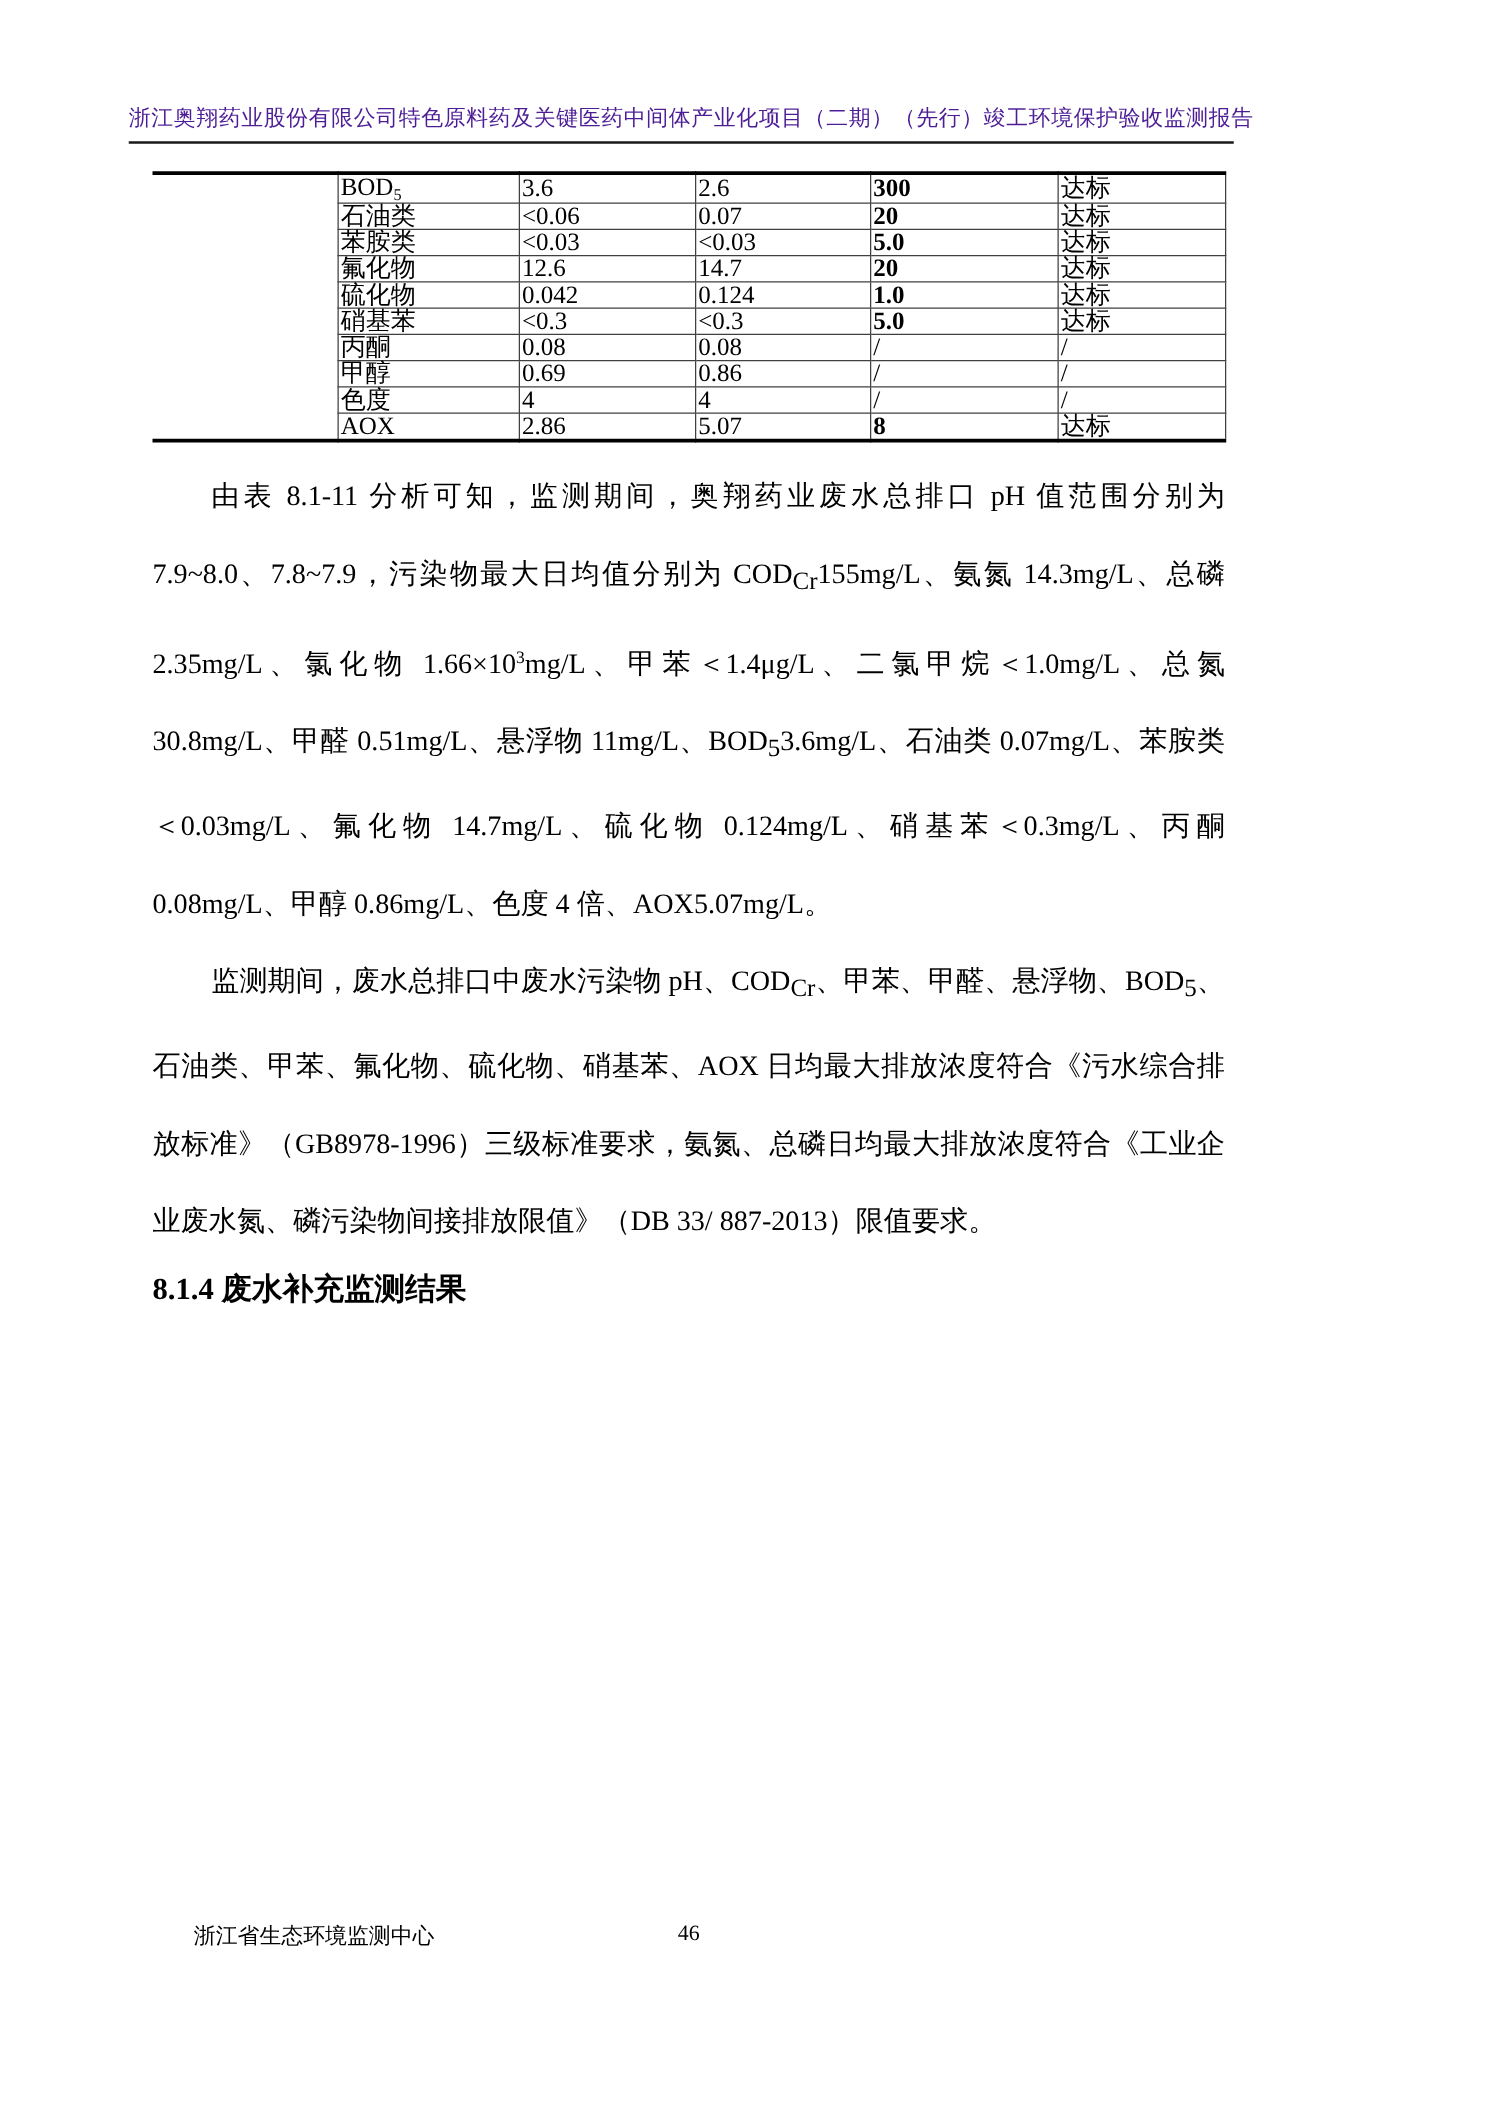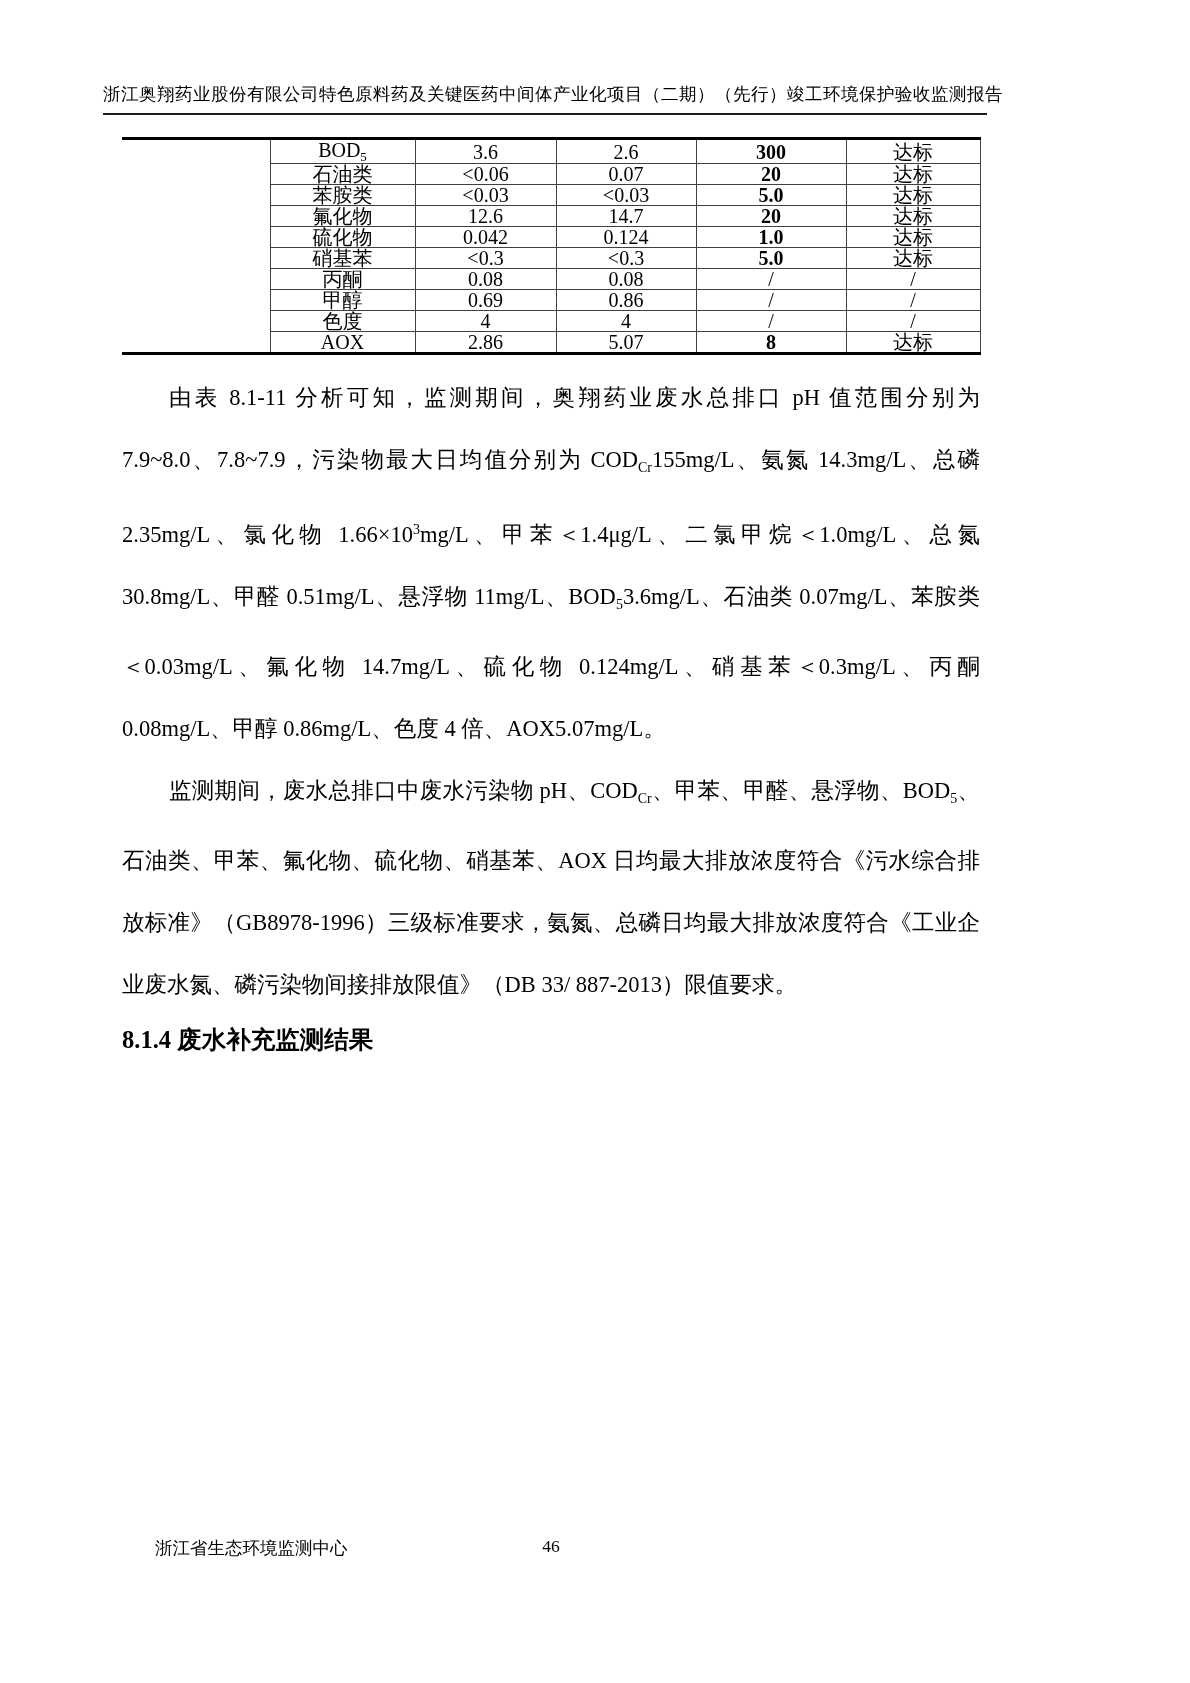--- a/index.html
+++ b/index.html
@@ -20,21 +20,21 @@
     position: absolute;
     top: 82px;
     left: 103px;
     width: 884px;
   }
   .doc-header .header-text {
     font-size: 17.5px;
     letter-spacing: 0.5px;
     white-space: nowrap;
     text-align: center;
-    color: #000000;
+    color: #4c1d95;
   }
   .doc-header .header-rule {
     margin-top: 7px;
     height: 0;
     border-top: 2.5px solid #1a1a1a;
   }
   
   .content {
     position: absolute;
     top: 137px;
@@ -45,21 +45,20 @@
   table.data-table {
     width: 858px;
     border-collapse: collapse;
     border-top: 3px solid #000;
     border-bottom: 3px solid #000;
     table-layout: fixed;
   }
   table.data-table td {
     border: 1px solid #404040;
     height: 14px;
-    text-align: center;
     vertical-align: middle;
     font-size: 20px;
     line-height: 1;
     padding: 0 2px;
   }
   table.data-table td.blank-cell {
     border-left: none;
     border-top: none;
     border-bottom: none;
   }
@@ -67,21 +66,21 @@
   .tbl-sub { font-size: 13px; vertical-align: -4px; }
   
   .body-para {
     font-size: 22.5px;
     line-height: 62px;
     text-align: justify;
     text-indent: 47px;
     color: #000;
   }
   .body-para.first { margin-top: 12px; }
-  .body-para sub { font-size: 14px; vertical-align: -5px; margin-top: 16px; }
+  .body-para sub { font-size: 20px; vertical-align: -5px; margin-top: 16px; }
   .body-para sup { font-size: 14px; vertical-align: 8px; }
   
   .section-heading {
     margin-top: 4px;
     font-size: 24.5px;
     font-weight: bold;
     line-height: 40px;
     color: #000;
   }
   

